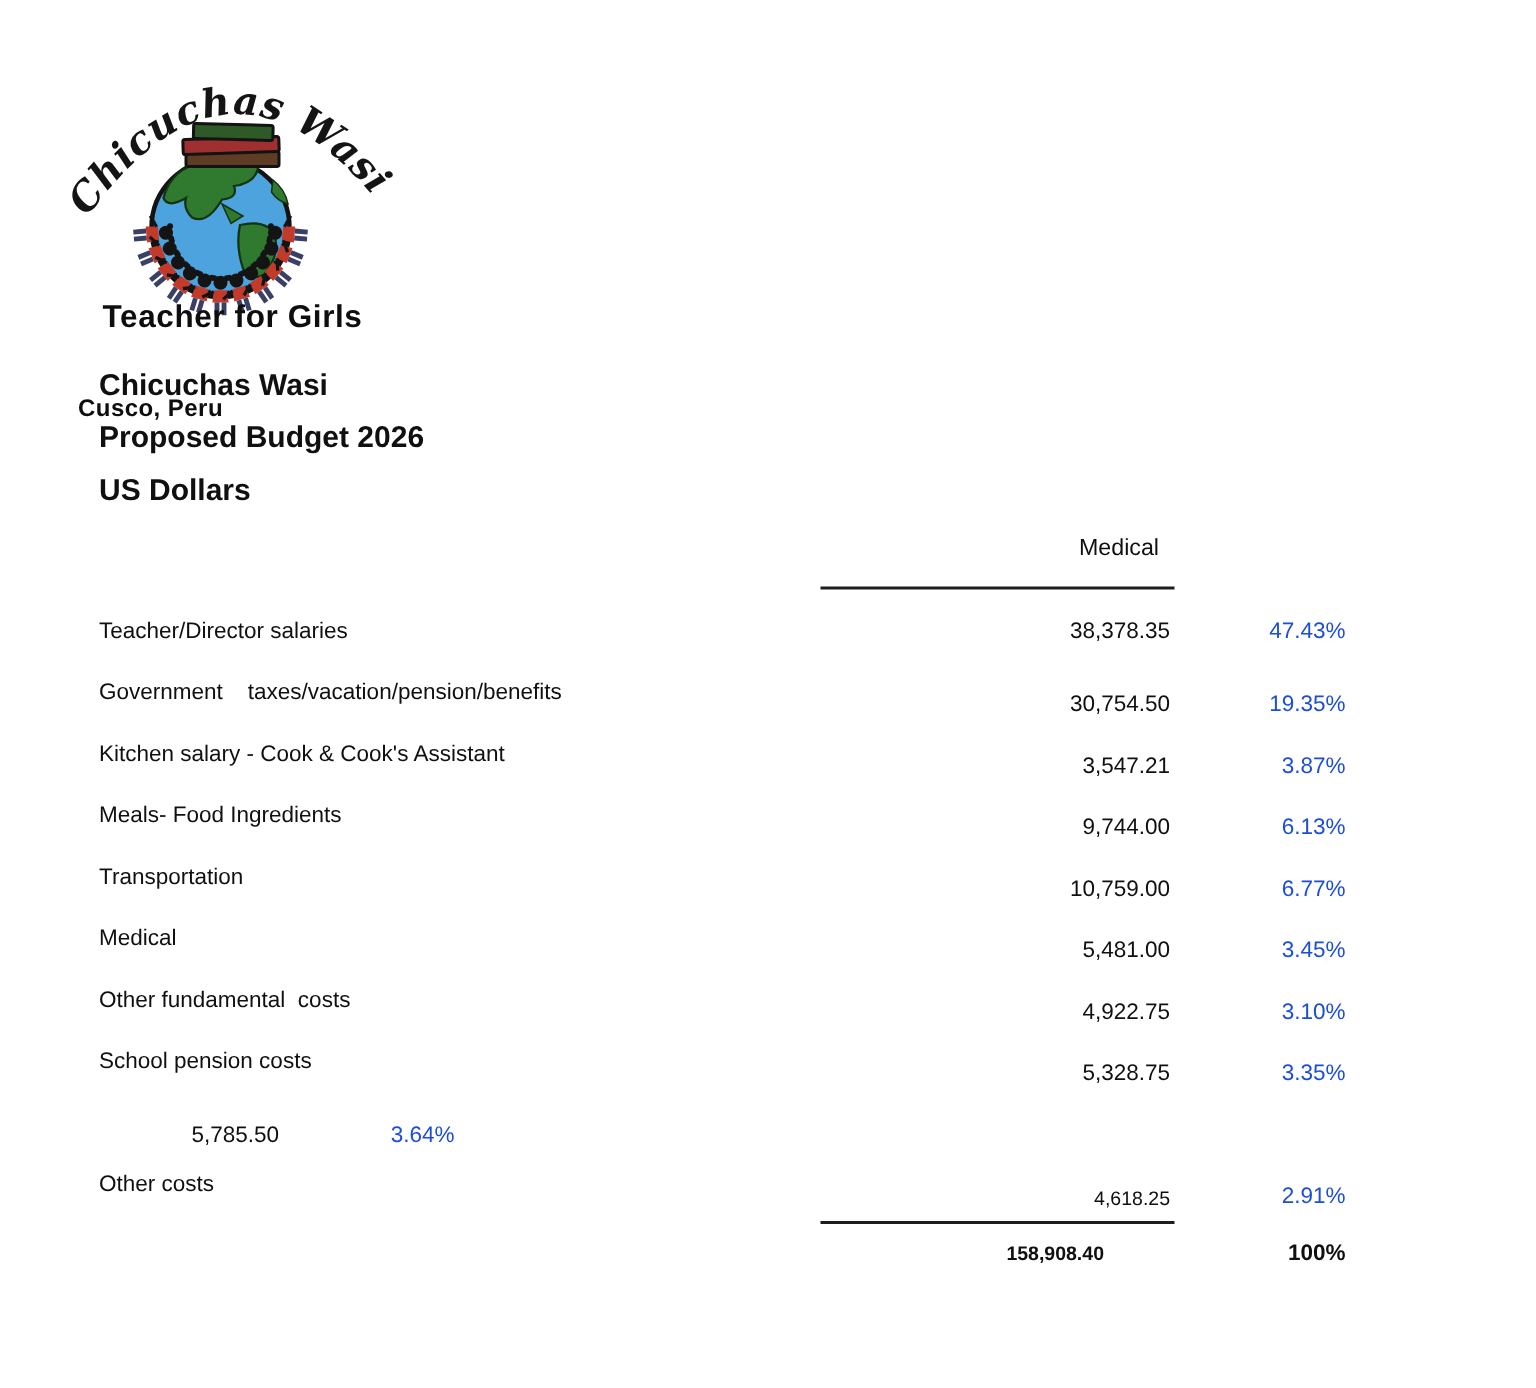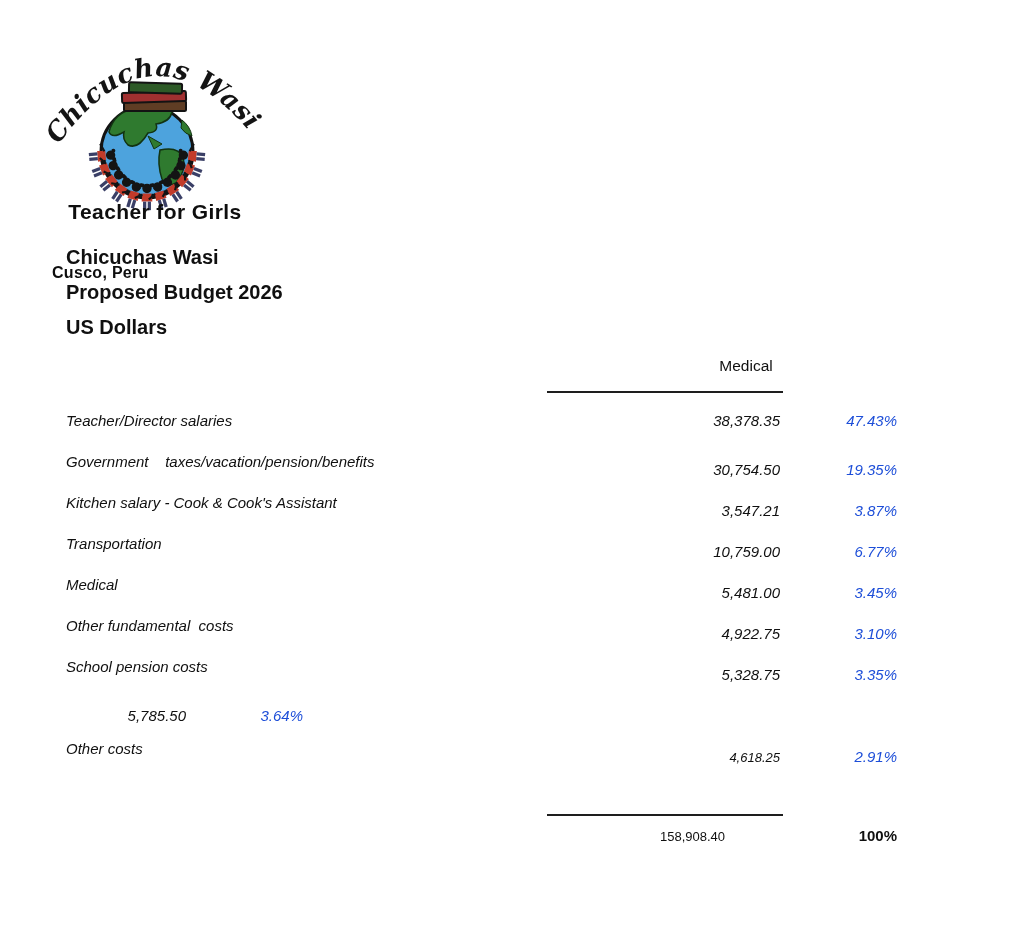--- a/index.html
+++ b/index.html
@@ -28,35 +28,35 @@
   
   .budget { position:absolute; left:66px; top:355px; width:831px; }
   .col-header {
     position:absolute; top:2px; left:604px; width:152px;
     text-align:center; font-size:15.5px; color:#101010;
   }
   .rule { position:absolute; left:481px; width:236px; height:2px; }
   .rule.top    { top:36px; }
   .rule.bottom { top:459px; }
 
-  .rows { position:absolute; top:57px; left:0; width:831px;font-style:italic; }
+  .rows { position:absolute; top:57px; left:0; width:831px; }
   .row { display:flex; align-items:flex-start; height:41px; }
   .row .label   { flex:1; font-size:15px; white-space:pre; color:#101010; }
   .row .amount  { width:120px; text-align:right; font-size:15px; color:#101010; }
   .row .percent { width:117px; text-align:right; font-size:15px; color:#1d4ed8; }
   .row.shift .amount, .row.shift .percent { transform:translateY(8px); }
   .row.small-amount .amount { font-size:13px; transform:translateY(10px); }
 
   .total-row {
     position:absolute; top:472px; left:0; width:831px;
     display:flex; align-items:baseline;
   }
   .total-row .spacer { flex:1; }
-  .total-row .amount  { width:120px; text-align:left; font-size:13px; font-weight:400; color:#101010; }
-  .total-row .percent { width:117px; text-align:right; font-size:15px; font-weight:600; color:#101010; }
+  .total-row .amount  { width:120px; text-align:right; font-size:13px; font-weight:700; color:#101010; }
+  .total-row .percent { width:117px; text-align:right; font-size:15px; font-weight:600; color:#101010;margin-left:44px; }
 </style>
 </head>
 <body>
 
 <div class="logo">
   <svg viewBox="0 0 206 170">
     <defs>
       <path id="arcPath" d="M 4,108 Q 98,-26 196,90" fill="none"></path>
       <g id="kid">
         <circle cx="-4.6" cy="-14" r="2.2" style="fill: rgb(20, 20, 20);"></circle>
@@ -127,20 +127,25 @@
       <span class="label">Government    taxes/vacation/pension/benefits</span>
       <span class="amount">30,754.50</span>
       <span class="percent">19.35%</span>
     </div>
     <div class="row shift">
       <span class="label">Kitchen salary - Cook &amp; Cook's Assistant</span>
       <span class="amount">3,547.21</span>
       <span class="percent">3.87%</span>
     </div>
     <div class="row shift">
+      <span class="label">Meals- Food Ingredients</span>
+      <span class="amount">9,744.00</span>
+      <span class="percent">6.13%</span>
+    </div>
+    <div class="row shift">
       <span class="label">Transportation</span>
       <span class="amount">10,759.00</span>
       <span class="percent">6.77%</span>
     </div>
     <div class="row shift">
       <span class="label">Medical</span>
       <span class="amount">5,481.00</span>
       <span class="percent">3.45%</span>
     </div>
     <div class="row shift">

